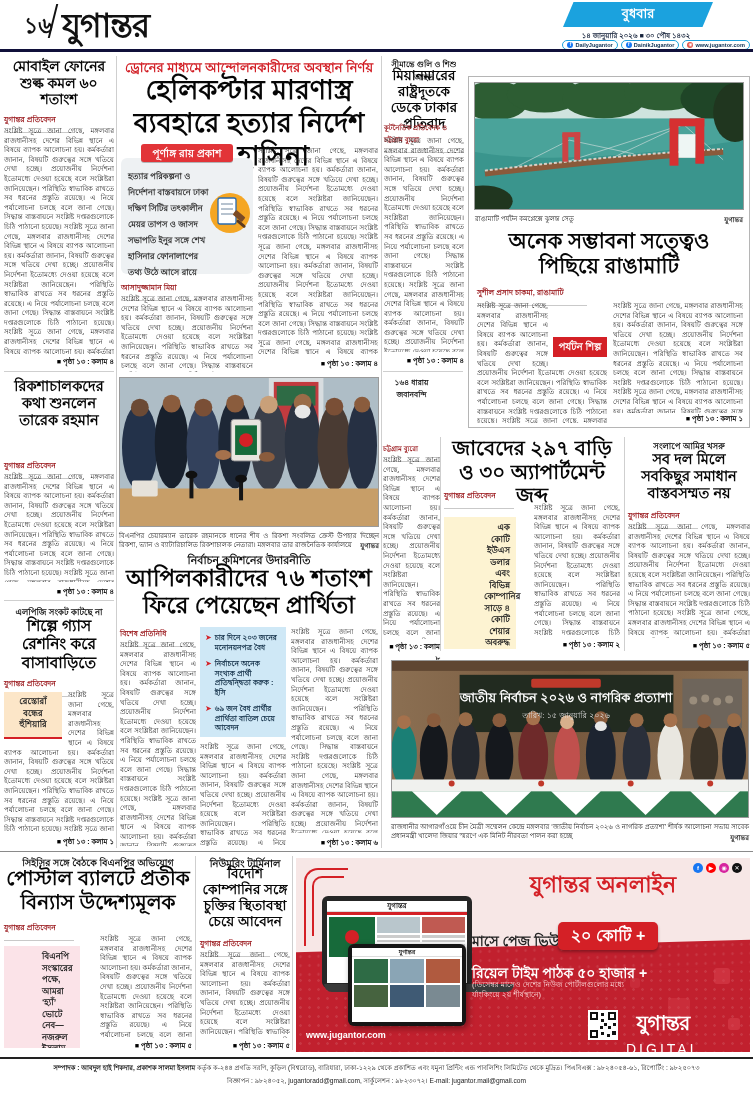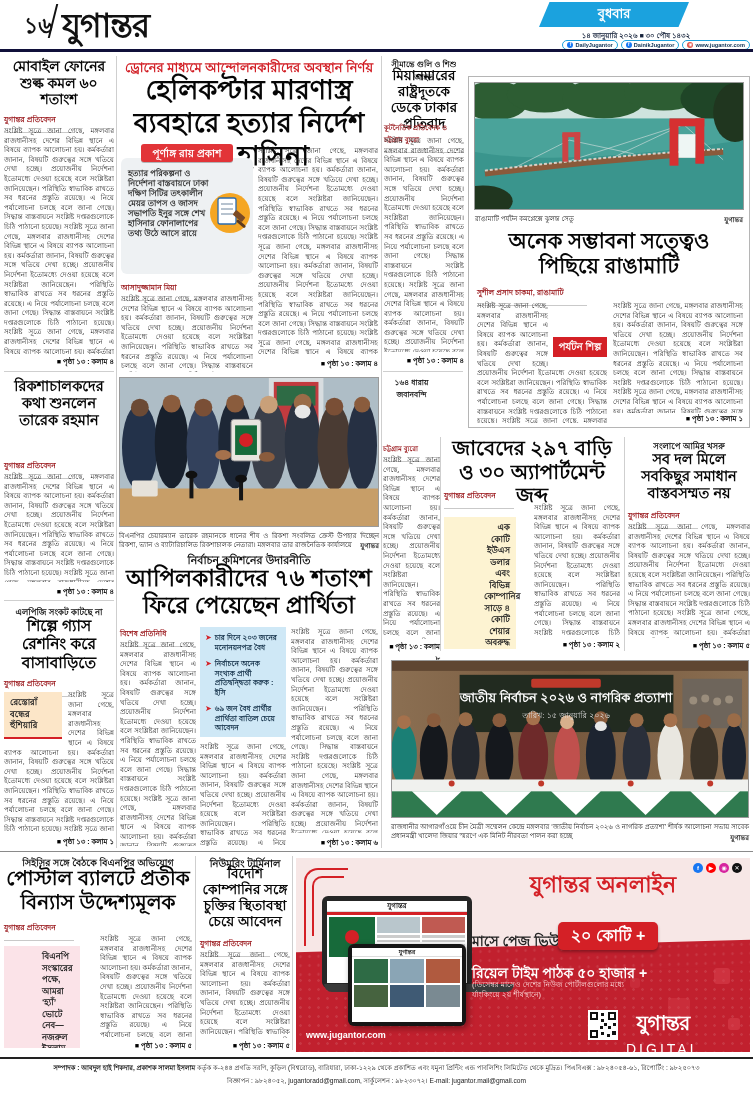--- a/index.html
+++ b/index.html
@@ -15,21 +15,21 @@
   .cont{font-size:7px;font-weight:bold;color:#000;text-align:right;}
   .vr{position:absolute;width:1px;background:#cfcfcf;}
   .hr{position:absolute;height:1px;background:#cfcfcf;}
   .photo{border:1px solid #9a9a9a;background:#dfe3e5;}
   .cap{font-size:6.8px;line-height:9px;color:#222;text-align:justify;}
   .credit{font-size:6.8px;color:#222;font-weight:bold;text-align:right;}
   .pullq{float:left;font-size:8.5px;line-height:11.5px;font-weight:bold;color:#222;
          padding:5px 6px;margin:2px 6px 2px 0;text-align:right;}
   .pullq.yellow{background:#fdf3d2;border-bottom:2.5px solid #d42026;}
   .pullq.pink{background:#fbe3e8;border-bottom:2.5px solid #d42026;}
-  .pullq.orange{background:#fce6c8;border-bottom:2.5px solid #d42026;text-align:left;}
+  .pullq.orange{background:#fce6c8;border-bottom:2.5px solid #d42026;text-align:center;font-family:Liberation Mono, monospace;}
   .ribbon{background:#1ba2de;color:#fff;font-weight:bold;font-size:13px;display:flex;
           align-items:center;justify-content:center;
           clip-path:polygon(7% 0,100% 0,93% 100%,0 100%);}
   .pill{display:flex;align-items:center;gap:2px;border:1px solid #1ba2de;border-radius:6px;
         padding:1px 4px;font-size:5.6px;color:#0c2f52;background:#fff;font-weight:bold;}
   .pill .dot{width:6px;height:6px;border-radius:50%;display:inline-block;color:#fff;
              font-size:4.5px;line-height:6px;text-align:center;font-weight:bold;}
   .badge-red{background:#e23438;color:#fff;font-weight:bold;text-align:center;
              border-radius:3px;box-shadow:0 1px 0 rgba(0,0,0,.25);}
   .bullet{display:flex;gap:3px;font-size:7.4px;line-height:9.5px;font-weight:bold;color:#15324a;
@@ -48,21 +48,21 @@
 </style>
 </head>
 <body>
 
 <div class="page">
 
   <div class="abs" style="left:24px;top:8px;font-size:22px;font-weight:bold;">১৬</div>
   <div class="abs" style="left:52px;top:4px;width:2px;height:34px;background:#111;transform:skewX(-14deg);"></div>
   <div class="abs" style="left:62px;top:0;font-size:33px;font-weight:bold;letter-spacing:-1px;">যুগান্তর</div>
 
-  <div class="abs ribbon" style="left:539px;top:2px;width:150px;height:25px;">বুধবার</div>
+  <div class="abs ribbon" style="left:563px;top:2px;width:150px;height:25px;">বুধবার</div>
   <div class="abs" style="left:548px;top:30px;width:176px;font-size:7px;text-align:center;color:#15223a;font-weight:bold;">১৪ জানুয়ারি ২০২৬ ■ ৩০ পৌষ ১৪৩২</div>
 
   <div class="abs" style="left:500px;top:40px;width:250px;display:flex;gap:3px;justify-content:flex-end;">
     <span class="pill">
         <span class="dot" style="background:#1877f2;">f</span>
         <span>DailyJugantor</span>
       </span>
     <span class="pill">
         <span class="dot" style="background:#1877f2;">f</span>
         <span>DainikJugantor</span>
@@ -102,21 +102,21 @@
     <span class="pullq orange" style="width:58px;">রেস্তোরাঁ বন্ধের হুঁশিয়ারি</span>
     <span>সংশ্লিষ্ট সূত্রে জানা গেছে, মঙ্গলবার রাজধানীসহ দেশের বিভিন্ন স্থানে এ বিষয়ে ব্যাপক আলোচনা হয়। কর্মকর্তারা জানান, বিষয়টি গুরুত্বের সঙ্গে খতিয়ে দেখা হচ্ছে। প্রয়োজনীয় নির্দেশনা ইতোমধ্যে দেওয়া হয়েছে বলে সংশ্লিষ্টরা জানিয়েছেন। পরিস্থিতি স্বাভাবিক রাখতে সব ধরনের প্রস্তুতি রয়েছে। এ নিয়ে পর্যালোচনা চলছে বলে জানা গেছে। সিদ্ধান্ত বাস্তবায়নে সংশ্লিষ্ট দপ্তরগুলোকে চিঠি পাঠানো হয়েছে। সংশ্লিষ্ট সূত্রে জানা গেছে, মঙ্গলবার রাজধানীসহ দেশের বিভিন্ন স্থানে এ বিষয়ে ব্যাপক আলোচনা হয়। কর্মকর্তারা জানান, বিষয়টি গুরুত্বের সঙ্গে খতিয়ে দেখা হচ্ছে। প্রয়োজনীয় নির্দেশনা ইতোমধ্যে দেওয়া হয়েছে বলে সংশ্লিষ্টরা জানিয়েছেন। পরিস্থিতি স্বাভাবিক রাখতে সব ধরনের প্রস্তুতি রয়েছে। এ নিয়ে পর্যালোচনা চলছে বলে জানা গেছে। সিদ্ধান্ত বাস্তবায়নে সংশ্লিষ্ট দপ্তরগুলোকে চিঠি পাঠানো হয়েছে। সংশ্লিষ্ট সূত্রে জানা গেছে, মঙ্গলবার রাজধানীসহ দেশের বিভিন্ন স্থানে এ বিষয়ে ব্যাপক আলোচনা হয়। কর্মকর্তারা জানান, বিষয়টি গুরুত্বের সঙ্গে খতিয়ে দেখা হচ্ছে। প্রয়োজনীয় নির্দেশনা ইতোমধ্যে দেওয়া হয়েছে বলে সংশ্লিষ্টরা জানিয়েছেন। পরিস্থিতি স্বাভাবিক রাখতে সব ধরনের প্রস্তুতি রয়েছে। এ নিয়ে পর্যালোচনা চলছে বলে জানা গেছে। সিদ্ধান্ত বাস্তবায়নে সংশ্লিষ্ট দপ্তরগুলোকে চিঠি পাঠানো হয়েছে। সংশ্লিষ্ট সূত্রে জানা গেছে, মঙ্গলবার রাজধানীসহ দেশের বিভিন্ন স্থানে এ বিষয়ে ব্যাপক আলোচনা হয়। কর্মকর্তারা জানান, বিষয়টি গুরুত্বের সঙ্গে খতিয়ে দেখা হচ্ছে। প্রয়োজনীয় নির্দেশনা ইতোমধ্যে দেওয়া হয়েছে বলে সংশ্লিষ্টরা জানিয়েছেন। পরিস্থিতি স্বাভাবিক রাখতে সব ধরনের প্রস্তুতি রয়েছে। এ নিয়ে পর্যালোচনা চলছে বলে জানা গেছে। সিদ্ধান্ত বাস্তবায়নে সংশ্লিষ্ট দপ্তরগুলোকে চিঠি পাঠানো হয়েছে। </span>
   </div>
   <div class="abs cont" style="left:4px;top:836px;width:110px;">■ পৃষ্ঠা ১৩ : কলাম ১</div>
 
   <div class="abs kick red" style="left:120px;top:58px;width:258px;font-size:13px;">ড্রোনের মাধ্যমে আন্দোলনকারীদের অবস্থান নির্ণয়</div>
   <div class="abs hl" style="left:119px;top:74px;width:260px;font-size:27px;line-height:1.22;">হেলিকপ্টার মারণাস্ত্র ব্যবহারে হত্যার নির্দেশ দেন হাসিনা</div>
 
   <div class="abs" style="left:121px;top:158px;width:132px;height:116px;background:#eef1f3;border-radius:6px;">
     <div style="position:absolute;left:50%;transform:translateX(-50%);top:-14px;width:92px;height:18px;font-size:10.5px;line-height:18px;" class="badge-red">পূর্ণাঙ্গ রায় প্রকাশ</div>
-    <div style="position:absolute;left:7px;top:10px;width:82px;font-size:8.3px;line-height:10px;font-weight:bold;color:#333;">হত্যার পরিকল্পনা ও নির্দেশনা বাস্তবায়নে ঢাকা দক্ষিণ সিটির তৎকালীন মেয়র তাপস ও জাসদ সভাপতি ইনুর সঙ্গে শেখ হাসিনার ফোনালাপের তথ্য উঠে আসে রায়ে</div>
+    <div style="position:absolute;left:7px;top:10px;width:82px;font-size:8.3px;line-height:16px;font-weight:bold;color:#333;">হত্যার পরিকল্পনা ও নির্দেশনা বাস্তবায়নে ঢাকা দক্ষিণ সিটির তৎকালীন মেয়র তাপস ও জাসদ সভাপতি ইনুর সঙ্গে শেখ হাসিনার ফোনালাপের তথ্য উঠে আসে রায়ে</div>
     <svg width="42" height="54" viewBox="0 0 42 54" style="position:absolute;right:2px;top:28px;">
       <circle cx="21" cy="27" r="20" fill="#f5a623"></circle>
       <rect x="9" y="12" width="18" height="26" rx="2" fill="#fff" stroke="#2b6cb0" stroke-width="1.3"></rect>
       <line x1="12" y1="18" x2="24" y2="18" stroke="#9ab" stroke-width="1.4"></line>
       <line x1="12" y1="23" x2="24" y2="23" stroke="#9ab" stroke-width="1.4"></line>
       <line x1="12" y1="28" x2="24" y2="28" stroke="#9ab" stroke-width="1.4"></line>
       <rect x="24" y="27" width="12" height="6" rx="1" transform="rotate(40 30 30)" fill="#7b4b26"></rect>
       <rect x="27" y="36" width="11" height="3" rx="1.5" transform="rotate(40 32 37)" fill="#5d3a1e"></rect>
     </svg>
   </div>

